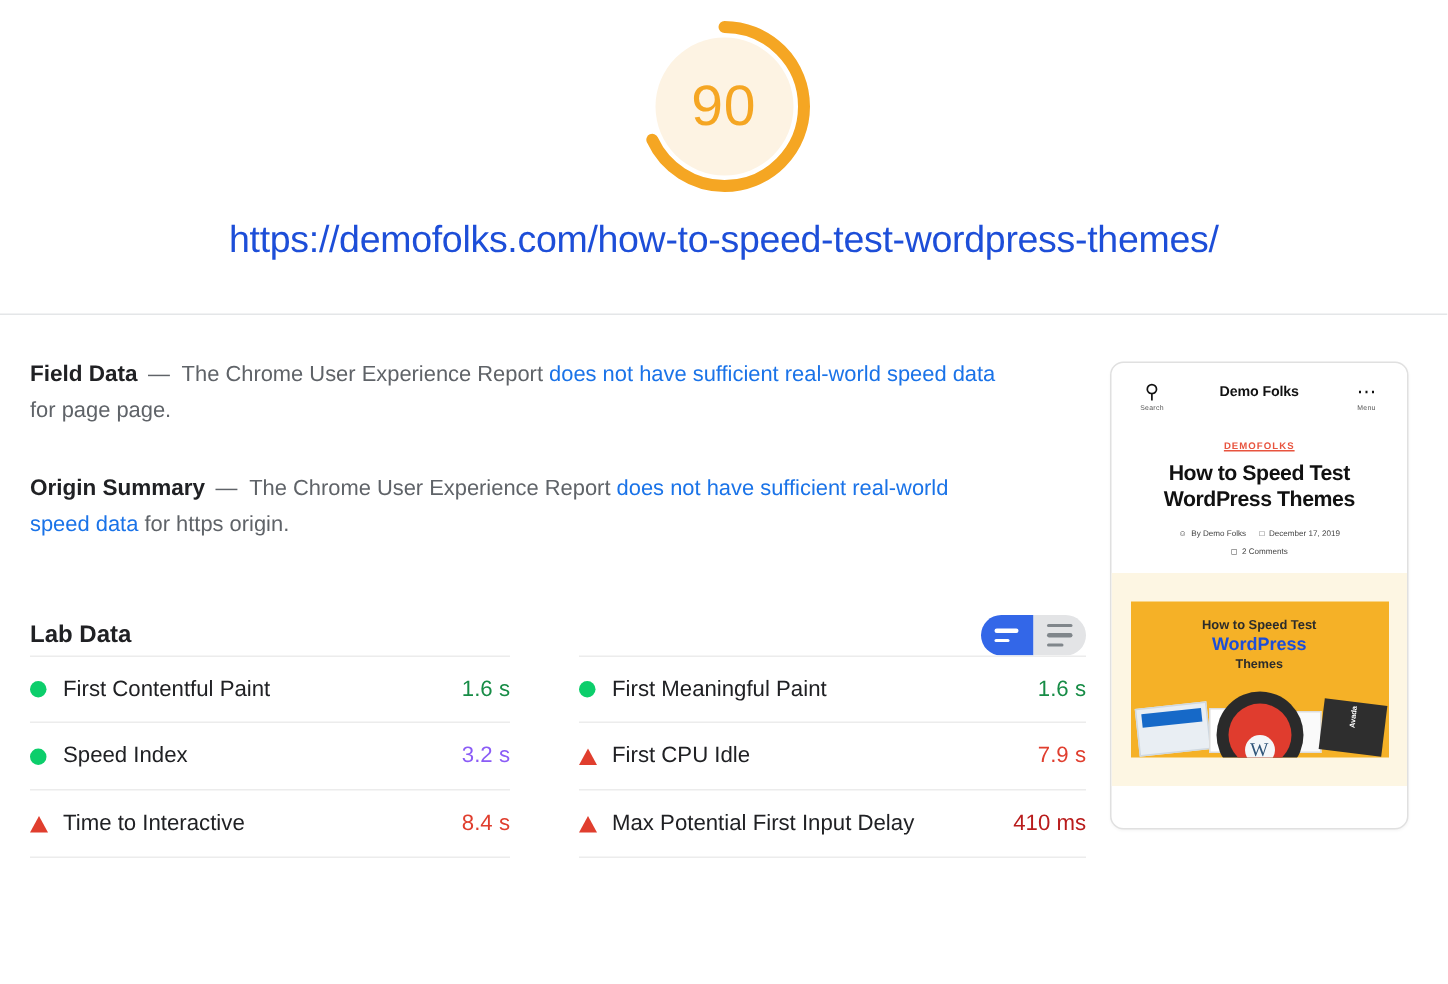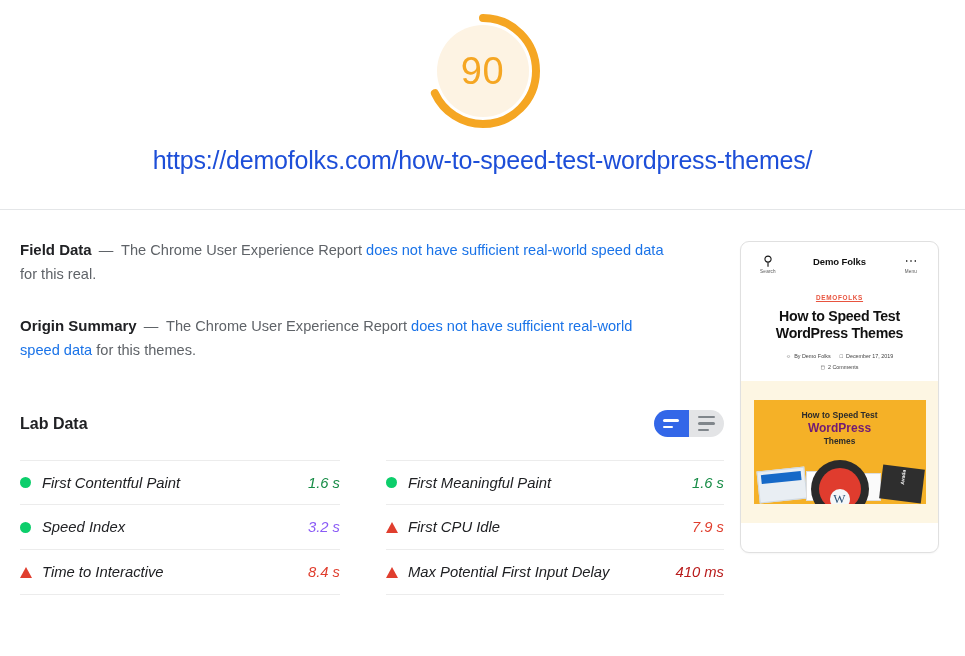--- a/index.html
+++ b/index.html
@@ -119,22 +119,20 @@
     cursor: pointer;
   }
   .tg-btn.active { background: #3367e8; }
   .tg-btn.inactive { background: #e3e4e6; }
   .tg-btn .ln { height: 2.6px; border-radius: 2px; }
   .tg-btn.active .ln { background: #ffffff; }
   .tg-btn.inactive .ln { background: #80868b; }
 
   .metrics {
     display: flex;
-    margin-top: 23px;
-    font-style: italic;
   }
   .metric-col { width: 50%; }
   .metric-col:first-child { padding-right: 32px; }
   .metric-col:last-child { padding-left: 14px; }
   .metric-row {
     display: flex; align-items: center;
     height: 45px;
     border-bottom: 1px solid #ececec;
     font-size: 14.8px;
   }
@@ -202,21 +200,21 @@
     height: 142px;
     display: flex; align-items: center; justify-content: center;
   }
   .tb-banner {
     width: 172px; height: 104px;
     background: #f5b127;
     position: relative;
     overflow: hidden;
   }
   .tb-b1 { text-align:center; font-size: 8.6px; font-weight: 700; color: #2b2b2b; margin-top: 10px; }
-  .tb-b2 { text-align:center; font-size: 12px; font-weight: 700; color: #701a75; margin-top: 1px; }
+  .tb-b2 { text-align:center; font-size: 12px; font-weight: 700; color: #1d4ed8; margin-top: 1px; }
   .tb-b3 { text-align:center; font-size: 8.4px; font-weight: 700; color: #2b2b2b; margin-top: 1px; }
   .tb-gauge {
     position: absolute; left: 50%; bottom: -14px; transform: translateX(-50%);
     width: 58px; height: 58px; border-radius: 50%;
     background: #2a2a2a;
     display: flex; align-items: center; justify-content: center;
   }
   .tb-gauge-in {
     width: 42px; height: 42px; border-radius: 50%;
     background: #e03c2e;
@@ -254,28 +252,28 @@
 </div>
 
 <div class="body-wrap">
 
   <div class="main-col">
 
     <p class="para">
       <b>Field Data</b><span class="dash">—</span>
       <span>The Chrome User Experience Report</span>
       <a href="#">does not have sufficient real-world speed data</a>
-      <span>for this real.</span>
+      <span>for page page.</span>
     </p>
 
     <p class="para">
       <b>Origin Summary</b><span class="dash">—</span>
       <span>The Chrome User Experience Report</span>
       <a href="#">does not have sufficient real-world speed data</a>
-      <span>for this themes.</span>
+      <span>for https origin.</span>
     </p>
 
     <div class="lab-head">
       <div class="lab-title">Lab Data</div>
       <div class="toggle">
         <div class="tg-btn active">
           <span class="ln" style="width:16px"></span>
           <span class="ln" style="width:10px"></span>
         </div>
         <div class="tg-btn inactive">

